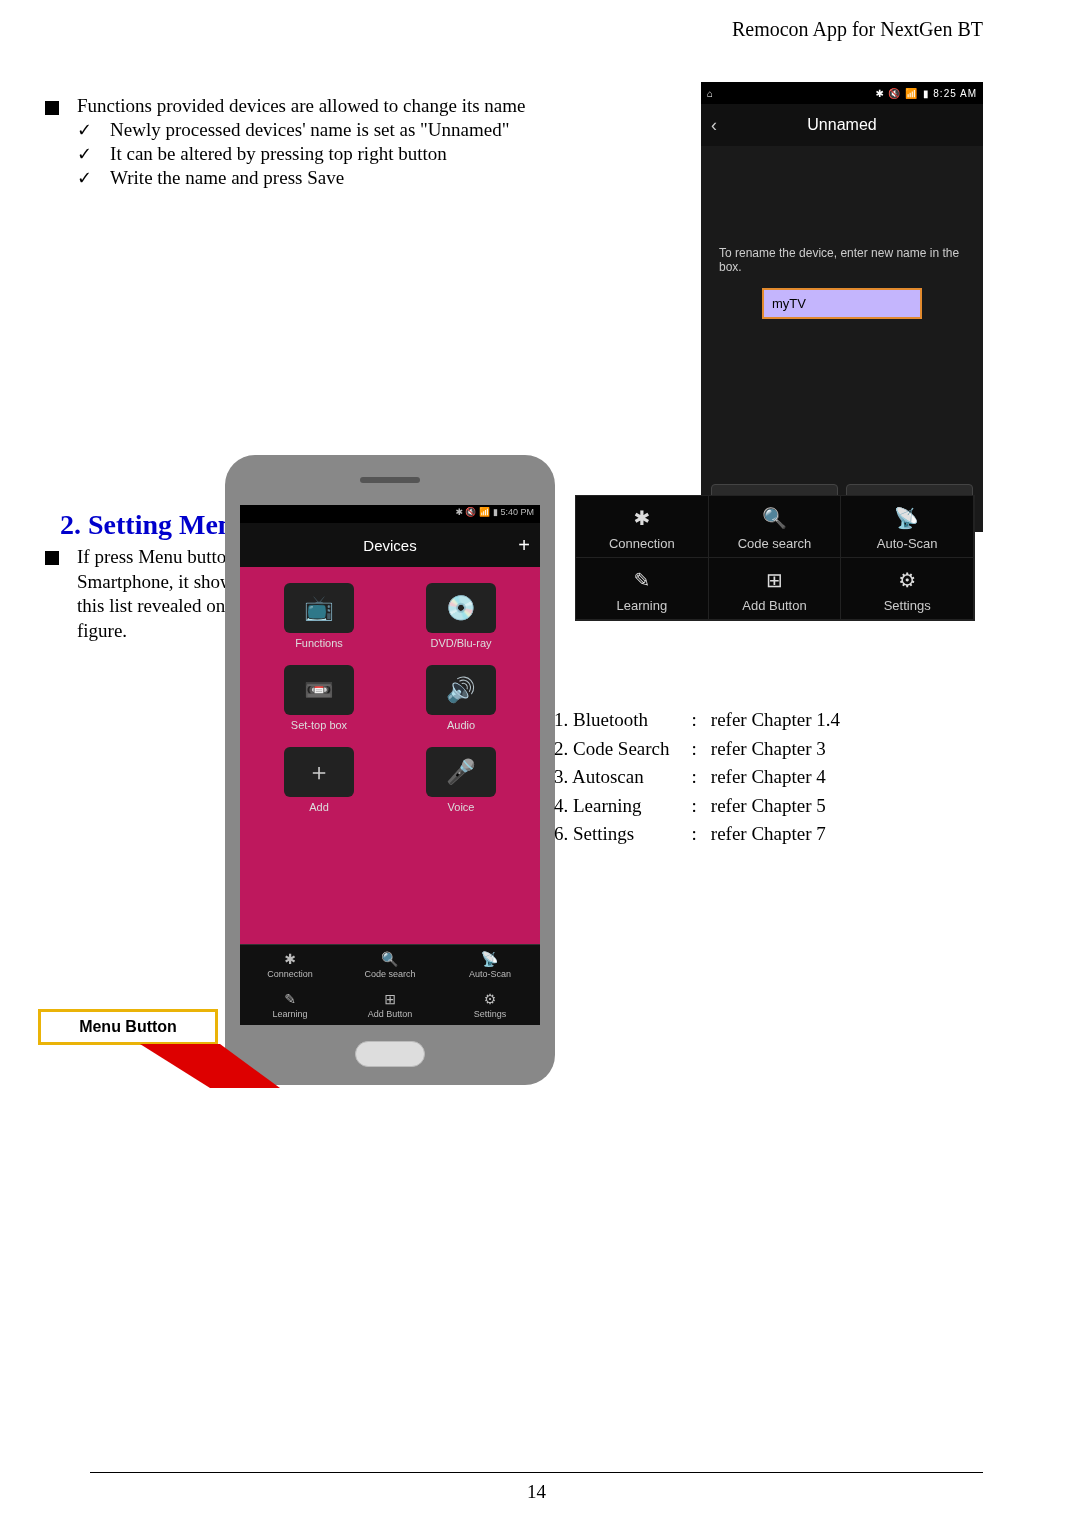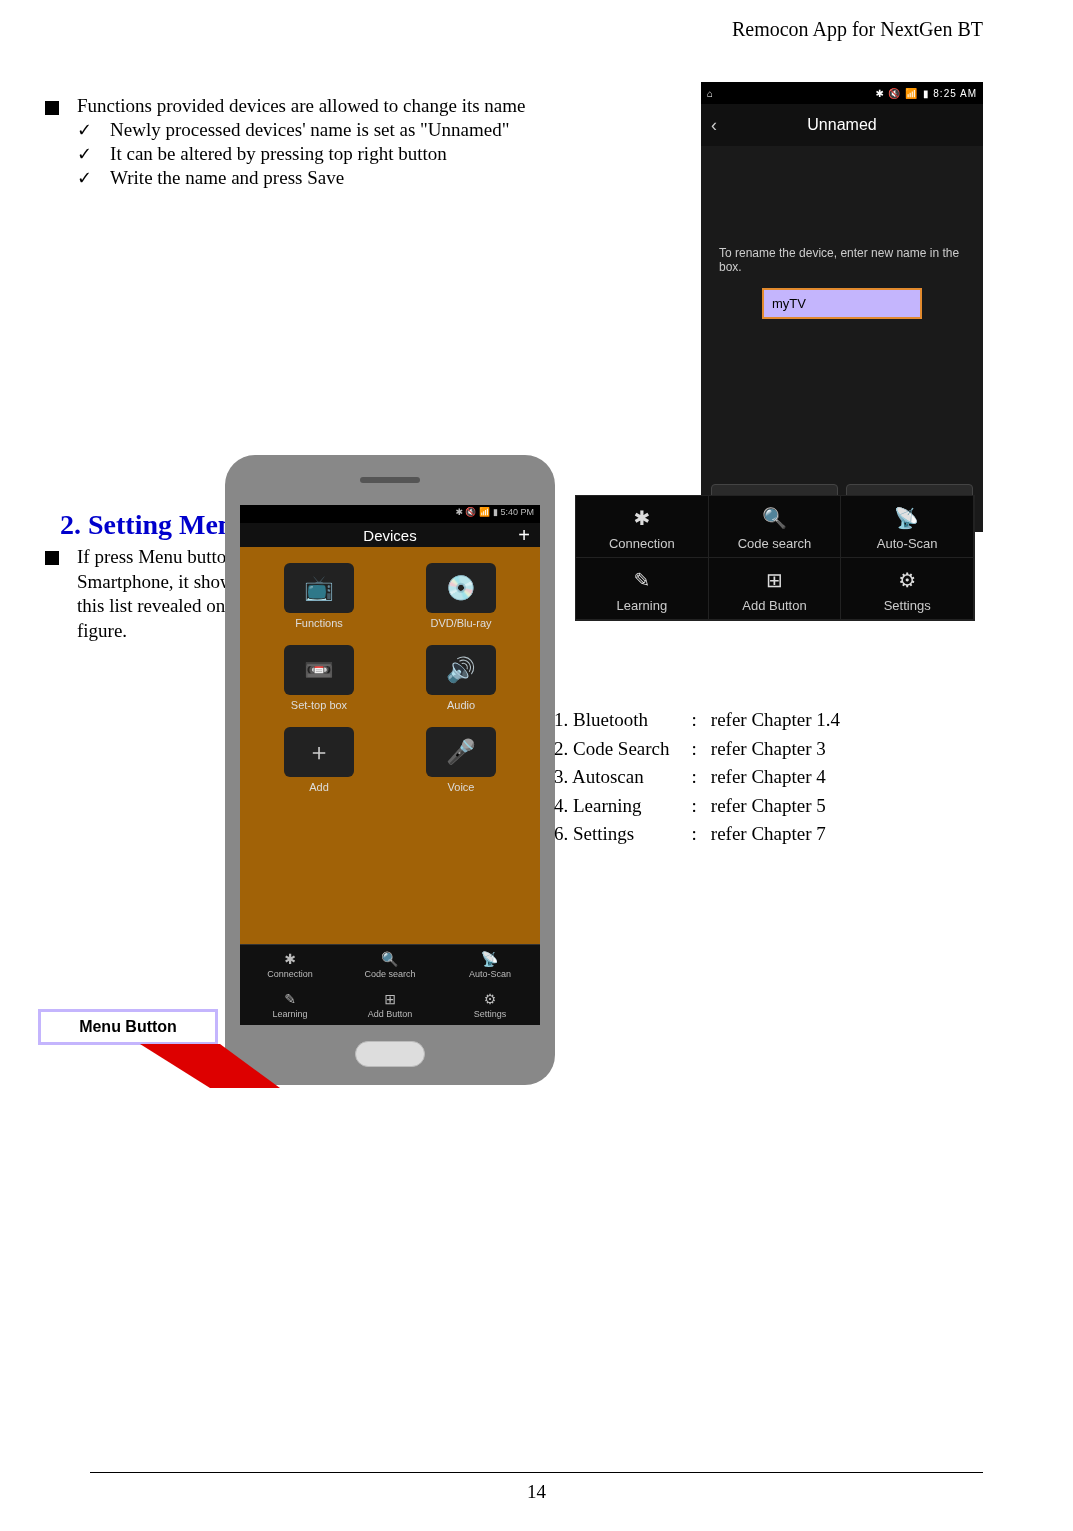--- a/index.html
+++ b/index.html
@@ -173,35 +173,35 @@
     transform: translateX(-50%);
     width: 70px;
     height: 26px;
     background: #ddd;
     border-radius: 13px;
     border: 1px solid #bbb;
   }
   .phone2 .screen {
     width: 100%;
     height: 100%;
-    background: #a16207;
+    background: #be185d;
     color: #fff;
     font-family: Arial, sans-serif;
     position: relative;
   }
   .phone2 .statusbar {
     height: 18px;
     background: #000;
     font-size: 9px;
     color: #bbb;
     text-align: right;
     padding: 2px 6px;
   }
   .phone2 .titlebar {
-    height: 24px;
+    height: 44px;
     background: #111;
     display: flex;
     align-items: center;
     justify-content: center;
     position: relative;
     font-size: 15px;
   }
   .phone2 .titlebar .plus {
     position: absolute;
     right: 10px;
@@ -286,21 +286,21 @@
   }
   .reftable td { padding: 0 8px 0 0; white-space: nowrap; }
   .reftable td.colon { padding: 0 12px; }
   
   .callout {
     position: absolute;
     top: 1009px;
     left: 38px;
     width: 180px;
     height: 36px;
-    border: 3px solid #c4b5fd;
+    border: 3px solid #eab308;
     background: #fff;
     display: flex;
     align-items: center;
     justify-content: center;
     font-family: Arial, sans-serif;
     font-weight: bold;
     font-size: 16px;
     color: #000;
   }
   .callout-pointer {

